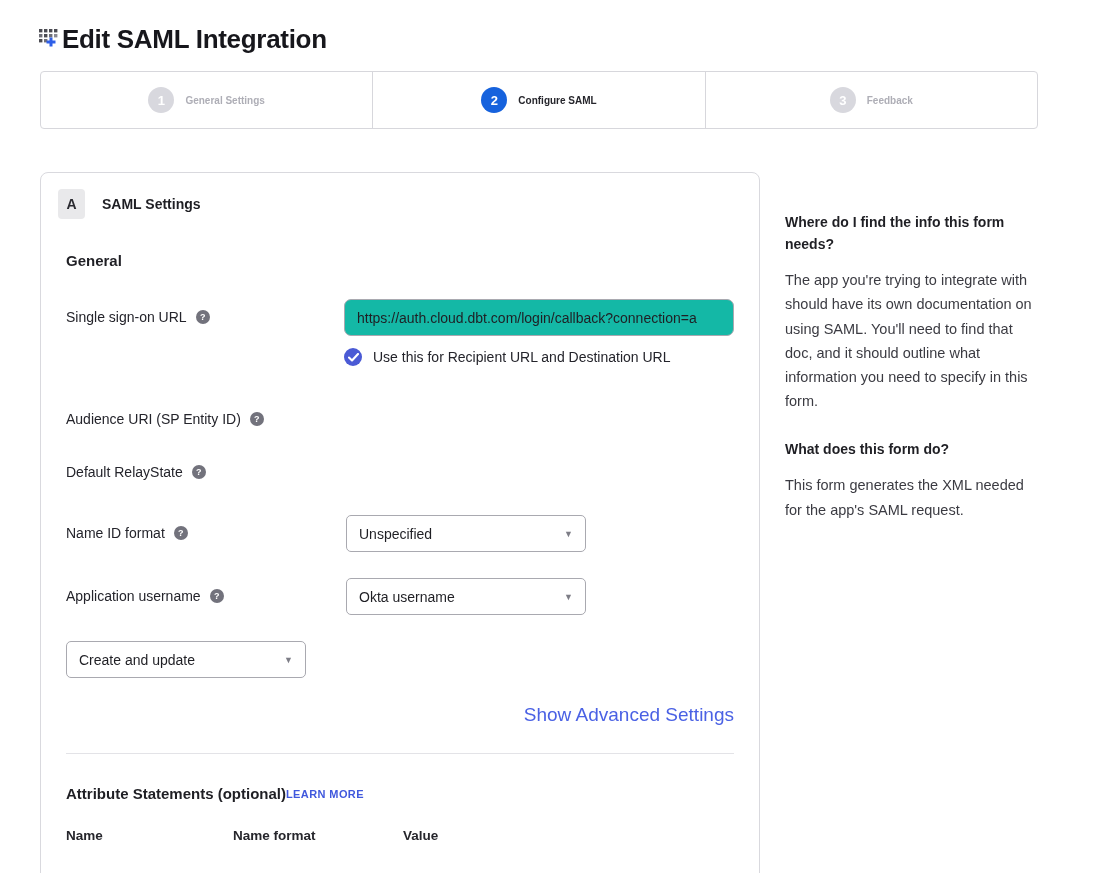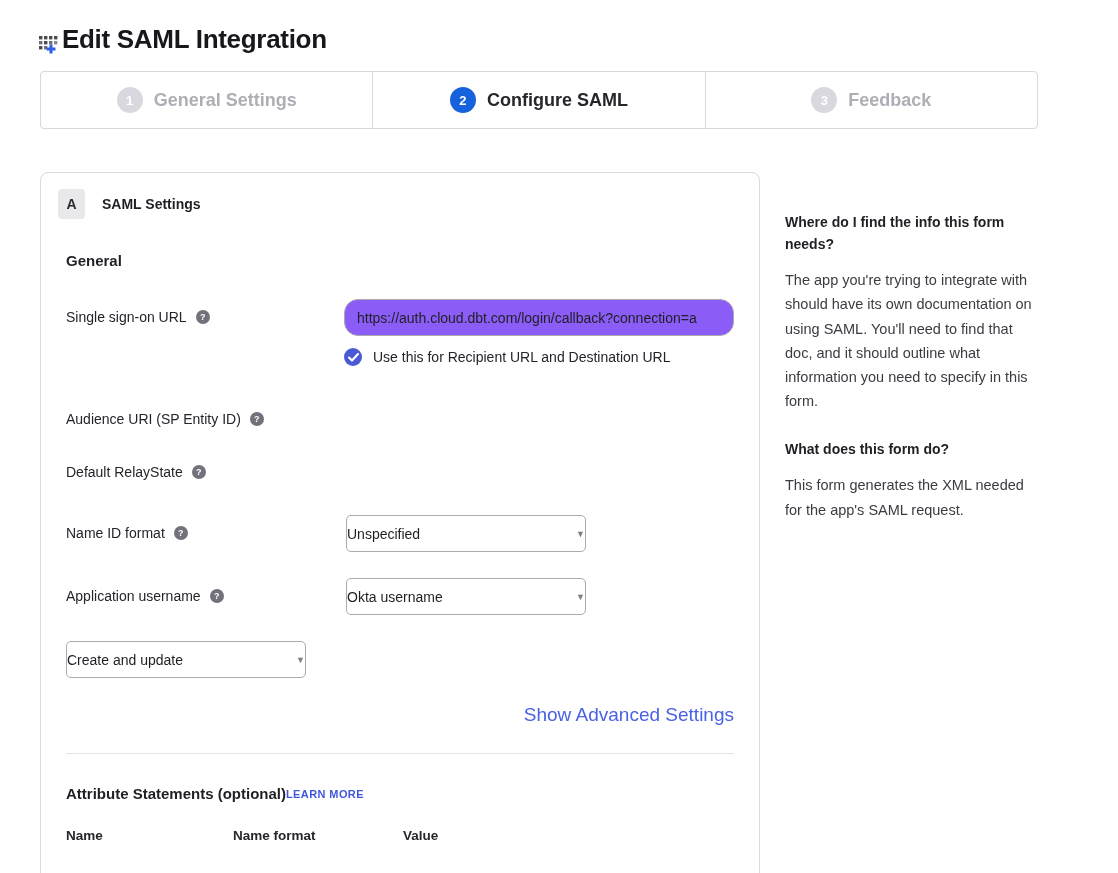--- a/index.html
+++ b/index.html
@@ -1,35 +1,35 @@
 <!DOCTYPE html>
 <html><head>
 <meta charset="utf-8">
 <style>
   * { margin:0; padding:0; box-sizing:border-box; }
   html,body { width:1118px; height:873px; overflow:hidden; background:#ffffff;
     font-family:"Liberation Sans","DejaVu Sans",sans-serif; color:#1d1d21; }
   .page { width:1118px; height:873px; position:relative; }
 
   
-  .page-header { display:flex; align-items:flex-end; padding:24px 40px 14px 38px; }
+  .page-header { display:flex; align-items:flex-start; padding:24px 40px 14px 38px; }
   .title-icon { width:22px; height:24px; position:relative; margin-right:2px; flex:0 0 auto; }
   .page-title { font-size:26px; font-weight:700; letter-spacing:-0.3px; color:#17171c; }
 
   
   .wizard-tabs { margin:2px 40px 0 40px; width:998px; display:flex;
     border:1px solid #d7d7dc; border-radius:4px; background:#fff; height:58px; }
   .wizard-tab { flex:1; display:flex; align-items:center; justify-content:center;
     gap:11px; cursor:pointer; }
   .wizard-tab + .wizard-tab { border-left:1px solid #d7d7dc; }
   .step-circle { width:26px; height:26px; border-radius:50%; display:flex;
     align-items:center; justify-content:center; font-size:13px; font-weight:700; color:#fff; }
   .wizard-tab.inactive .step-circle { background:#d8d8de; }
   .wizard-tab.active .step-circle { background:#1662dd; }
-  .step-label { font-size:18px; font-weight:700; }
+  .step-label { font-size:10px; font-weight:700; }
   .wizard-tab.inactive .step-label { color:#aeaeb6; }
   .wizard-tab.active .step-label { color:#26262c; }
 
   
   .content { display:flex; margin:43px 40px 0 40px; gap:25px; align-items:flex-start; }
   .panel { width:720px; min-height:760px; border:1px solid #d9d9de; border-radius:8px;
     background:#fff; padding:16px 25px 0 25px; }
   .panel-header { display:flex; align-items:center; margin-left:-8px; }
   .panel-badge { width:27px; height:30px; background:#e9e9eb; border-radius:4px;
     display:flex; align-items:center; justify-content:center; font-size:14px;
@@ -39,31 +39,31 @@
 
   
   .form { margin-top:30px; }
   .form-row { display:flex; margin-bottom:26px; }
   .label-col { width:280px; padding-top:10px; display:flex; align-items:flex-start; }
   .field-label { font-size:14px; color:#24242b; line-height:17px; }
   .help-icon { width:14px; height:14px; border-radius:50%; background:#72727c; color:#fff;
     font-size:9px; font-weight:700; display:inline-flex; align-items:center;
     justify-content:center; margin-left:9px; margin-top:1px; cursor:pointer; flex:0 0 auto; }
   .control-col { flex:1; }
-  .text-input { width:390px; height:37px; border:1px solid #a9a9b0; border-radius:14px;
-    padding:0 12px; font-size:14px; color:#1f1f24; background:#8b5cf6;
+  .text-input { width:390px; height:37px; border:1px solid #a9a9b0; border-radius:7px;
+    padding:0 12px; font-size:14px; color:#1f1f24; background:#14b8a6;
     font-family:"Liberation Sans","DejaVu Sans",sans-serif; }
   .checkbox-row { display:flex; align-items:center; margin-top:12px; cursor:pointer; }
   .checkbox { width:18px; height:18px; border-radius:50%; background:#4a5ad5;
     display:flex; align-items:center; justify-content:center; flex:0 0 auto; }
   .checkbox svg { display:block; }
   .checkbox-label { font-size:14px; color:#24242b; margin-left:11px; }
   .hint { font-size:13.5px; color:#8a8a91; margin-top:8px; }
   .select { width:240px; height:37px; border:1px solid #a9a9b0; border-radius:5px;
-    display:flex; align-items:center; justify-content:space-between; padding:0 0;
+    display:flex; align-items:center; justify-content:space-between; padding:0 12px;
     font-size:14px; color:#1f1f24; cursor:pointer; background:#fff; }
   .caret { font-size:9px; color:#7d7d86; }
 
   .advanced-row { text-align:right; margin-top:20px; }
   .link { color:#4a61e4; font-size:19px; text-decoration:none; cursor:pointer;margin-top:20px; }
   .divider { border:none; border-top:1px solid #e3e3e7; margin-top:27px; }
 
   .attr-header { display:flex; justify-content:flex-start; align-items:center; margin-top:31px; }
   .attr-title { font-size:15px; font-weight:700; color:#1f1f24; }
   .learn-more { font-size:11px; font-weight:700; color:#4058dd; letter-spacing:0.4px;

